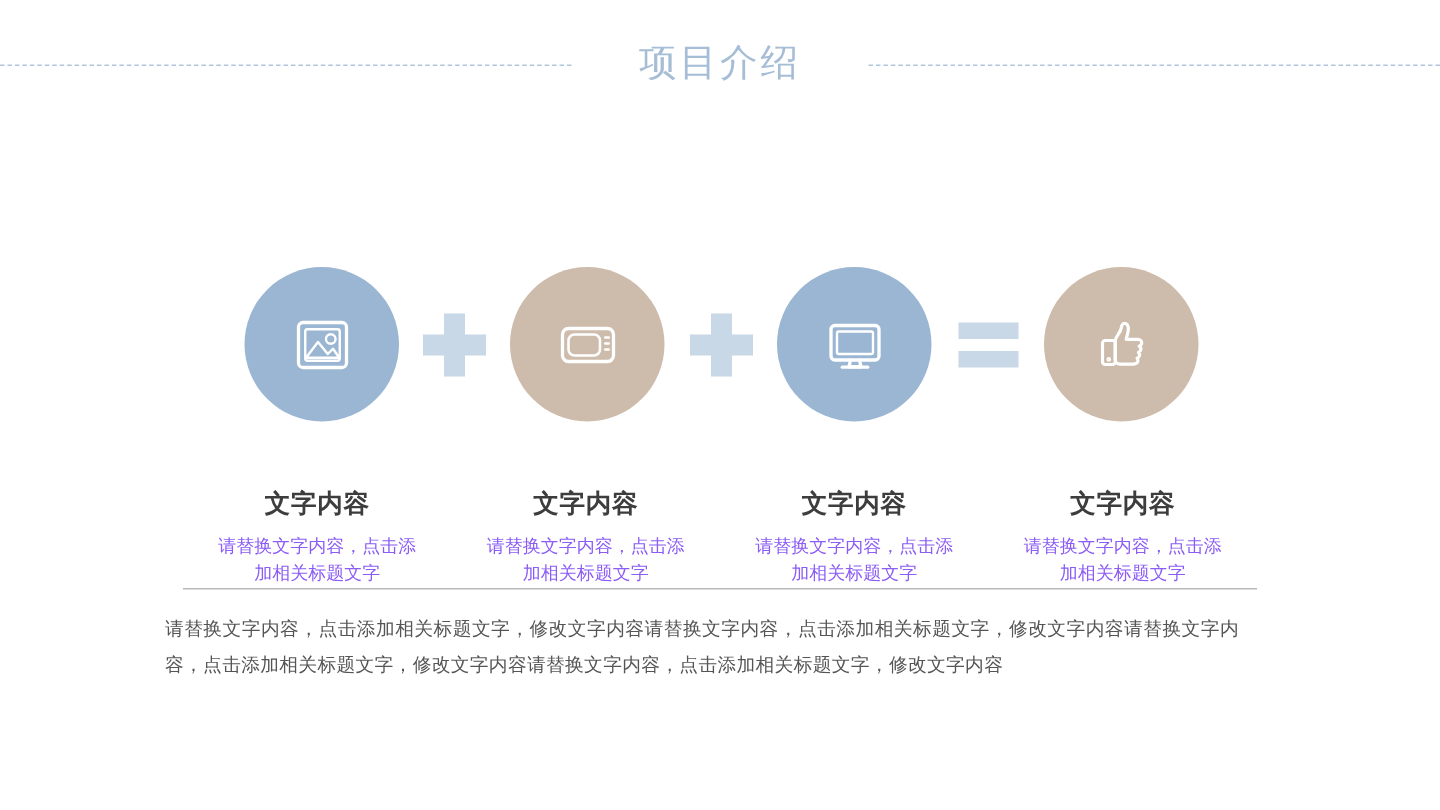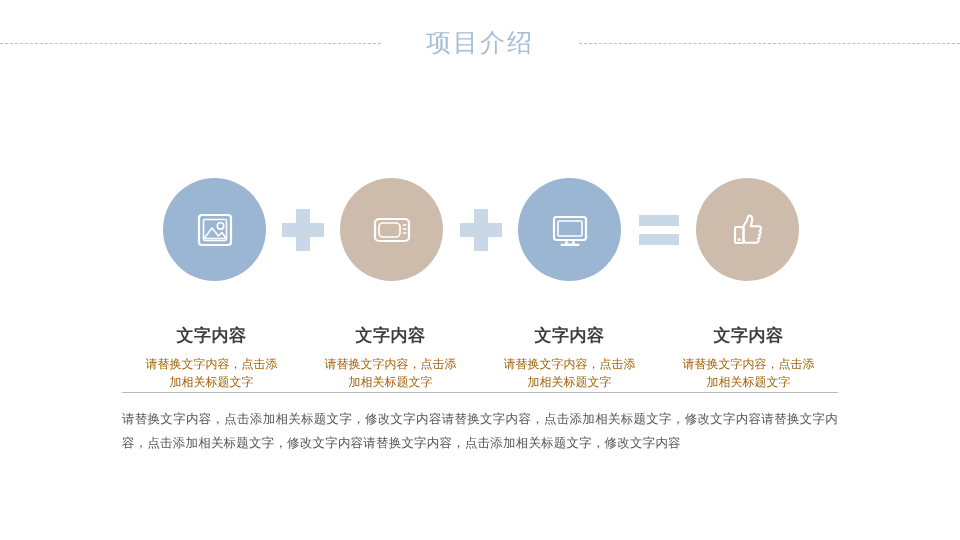--- a/index.html
+++ b/index.html
@@ -141,41 +141,41 @@
   .col-title {
     font-size: 17px;
     font-weight: bold;
     color: #3d3d3d;
     line-height: 24px;
     margin: 14px 0 7px 0;
     letter-spacing: 0.5px;
   }
   .col-desc {
     font-size: 12px;
-    color: #a16207;
+    color: #8b5cf6;
     line-height: 18px;
     margin: 0;
     padding: 0 14px;
   }
 
   
   .divider {
     position: absolute;
     top: 392px;
     left: 122px;
     width: 716px;
     height: 0;
     border-top: 1px solid #b9b9b9;
   }
 
   
   .footer-para {
     position: absolute;
     top: 407px;
-    left: 122px;
+    left: 110px;
     width: 716px;
     font-size: 12.5px;
     line-height: 24px;
     color: #555555;
     text-align: justify;
     letter-spacing: 0.2px;
   }
 </style>
 </head>
 <body>

